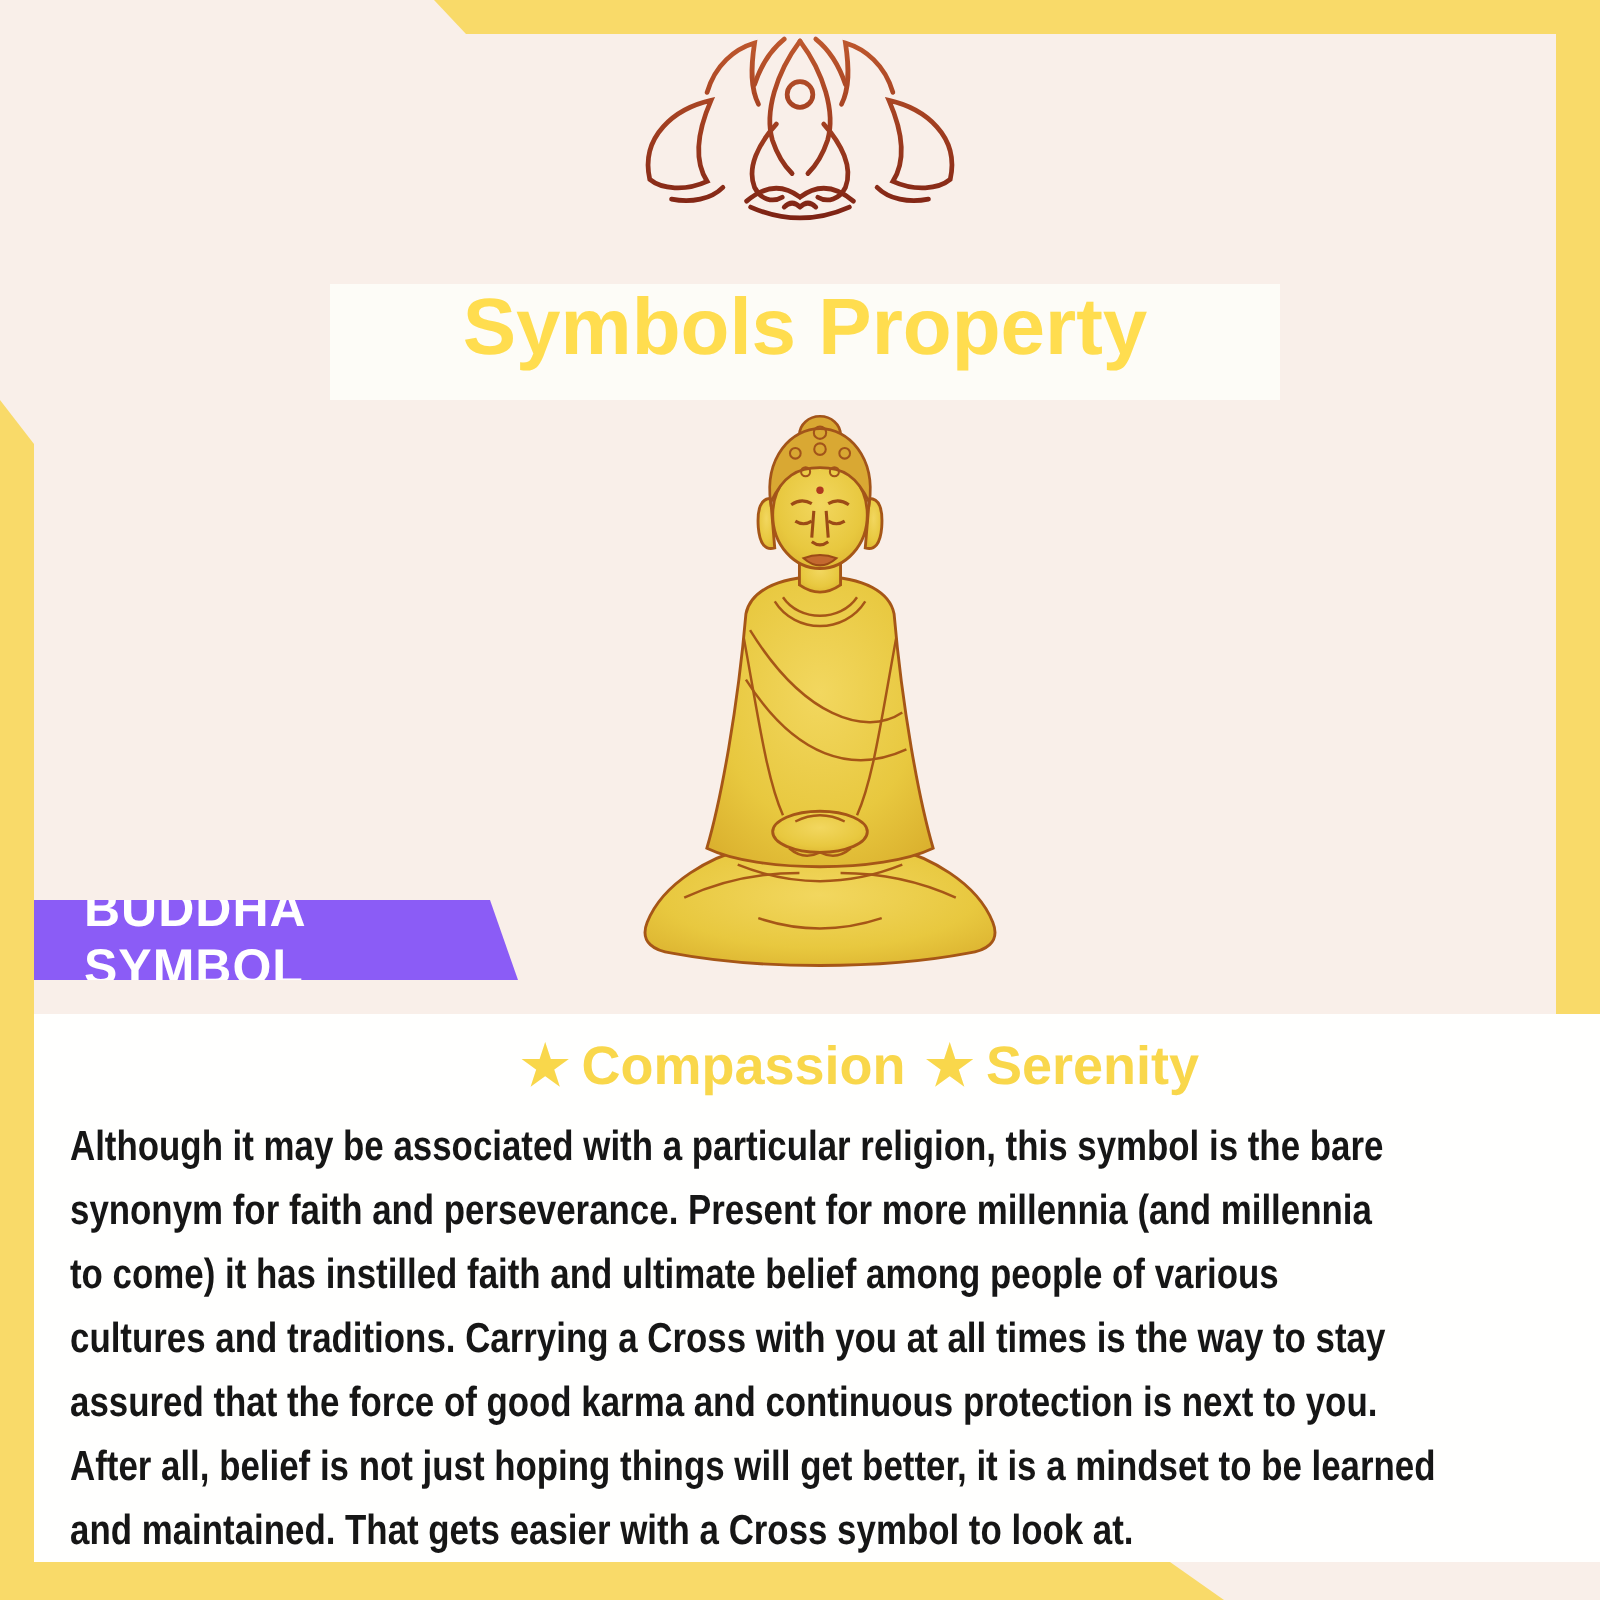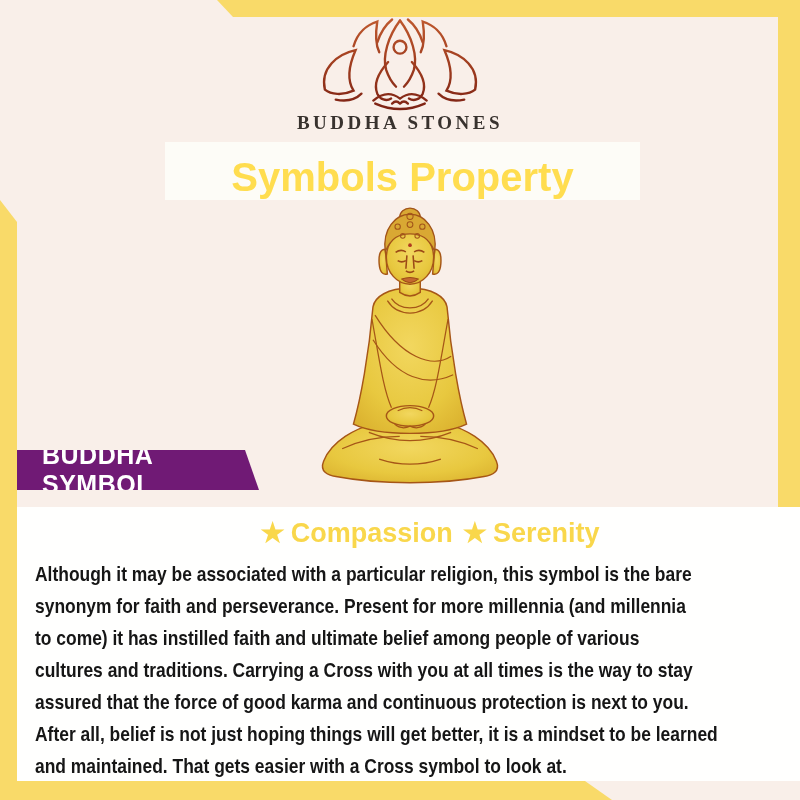--- a/index.html
+++ b/index.html
@@ -16,27 +16,27 @@
   .left-strip{top:200px;left:0;width:17px;height:600px;
     clip-path:polygon(0 0,100% 22px,100% 100%,0 100%);}
   .bottom-band{bottom:0;left:0;width:612px;height:19px;
     clip-path:polygon(0 0,585px 0,100% 100%,0 100%);}
   
   .logo-wrap{position:absolute;left:316px;top:16px;width:168px;height:98px;}
   .brand{position:absolute;left:0;top:112px;width:800px;text-align:center;
     font-family:"Liberation Serif",serif;font-size:19px;letter-spacing:3.5px;
     color:#38322e;font-weight:600;}
   .title-bar{position:absolute;left:165px;top:142px;width:475px;height:58px;
-    background:#fdfcf7;display:flex;align-items:flex-end;justify-content:center;}
+    background:#fdfcf7;display:flex;align-items:flex-start;justify-content:center;}
   .title-bar span{font-size:40px;font-weight:bold;color:#ffdd4f;}
   
   .statue-wrap{position:absolute;left:306px;top:204px;width:208px;height:288px;}
   
   .symbol-banner{position:absolute;left:17px;top:450px;width:242px;height:40px;
-    background:#701a75;clip-path:polygon(0 0,228px 0,242px 40px,0 40px);
+    background:#8b5cf6;clip-path:polygon(0 0,228px 0,242px 40px,0 40px);
     display:flex;align-items:center;}
   .symbol-banner span{padding-left:25px;font-size:25px;font-weight:600;
     letter-spacing:.5px;color:#ffffff;}
   
   .white-panel{position:absolute;left:17px;top:507px;right:0;height:274px;
     background:#fffffe;}
   .props{position:absolute;left:0;top:517px;width:800px;text-align:center;
     font-size:27px;font-weight:bold;color:#f9d74b;margin-left:25px;}
   .props .star{margin:0 6px 0 10px;}
   .desc{position:absolute;left:35px;top:558px;width:925px;
@@ -84,21 +84,20 @@
 
         <path d="M73,46 C64,56 58,68 62,78 C65,84 71,86 76,83"></path>
         <path d="M97,46 C106,56 112,68 108,78 C105,84 99,86 94,83"></path>
 
         <path d="M58,85 Q72,73 85,83 Q98,73 112,85"></path>
         <path d="M60,88 Q85,99 110,88"></path>
         <path d="M77,88 Q81,84 85,88 M85,88 Q89,84 93,88"></path>
       </g>
     </svg>
   </div>
-  <div class="brand">BUDDHA STONES</div>
 
   <div class="title-bar">
     <span>Symbols Property</span>
   </div>
 
   <div class="statue-wrap">
     <svg viewBox="0 0 200 280" width="208" height="288">
       <defs>
         <radialGradient id="gold" cx="0.5" cy="0.4" r="0.75">
           <stop offset="0" stop-color="#f2d75f"></stop>

